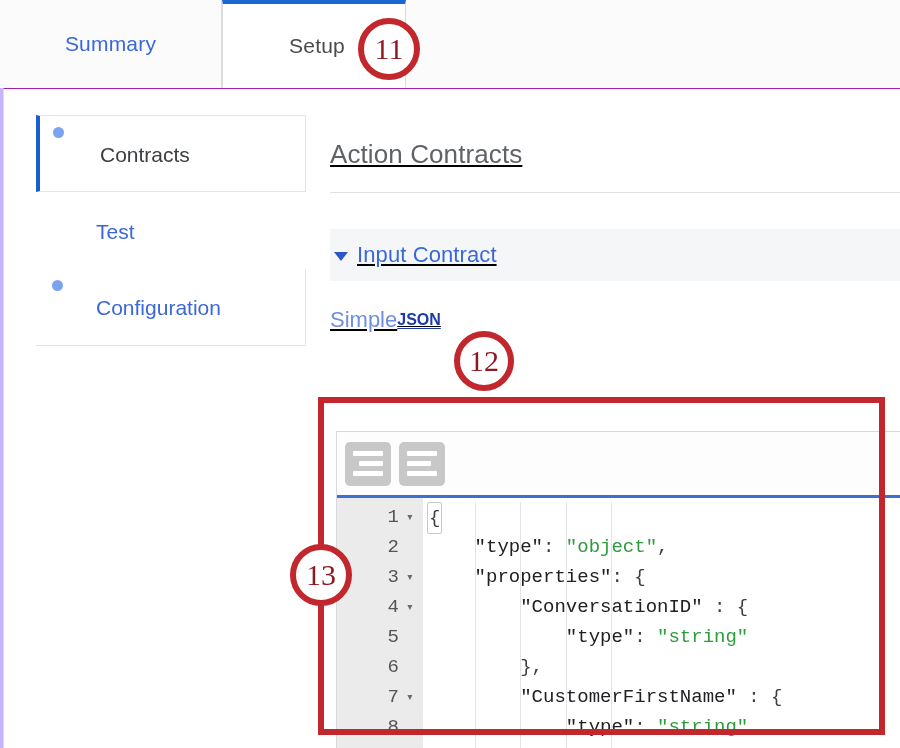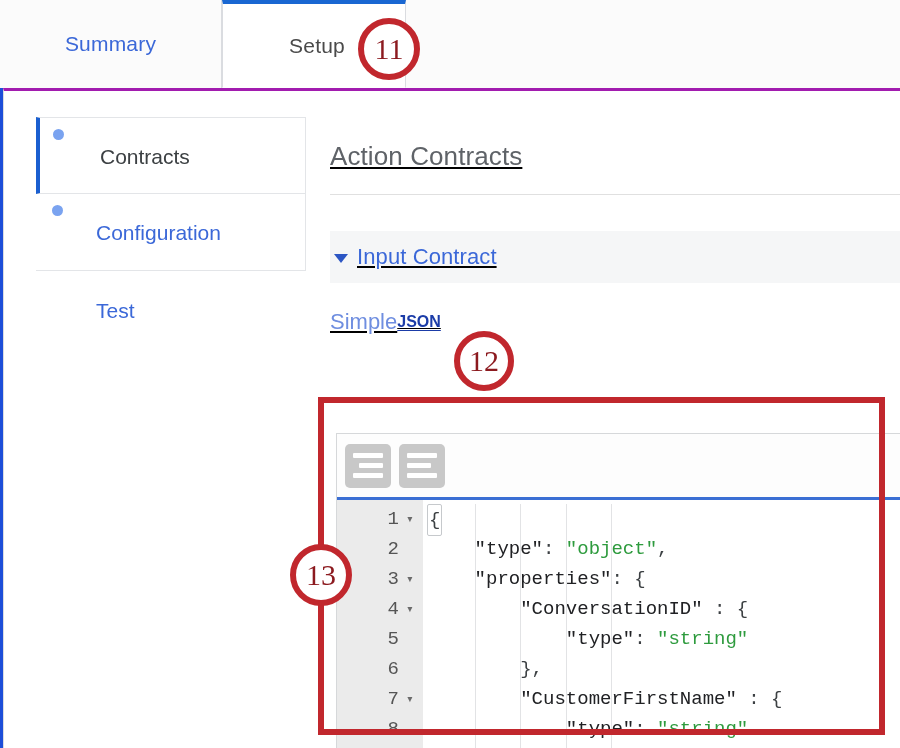--- a/index.html
+++ b/index.html
@@ -7,21 +7,21 @@
   html, body {
     margin: 0; padding: 0;
     width: 900px; height: 748px;
     background: #ffffff;
     font-family: "Liberation Sans", sans-serif;
     overflow: hidden;
   }
   #root {
     position: relative;
     width: 900px; height: 748px;
-    background: #1d4ed8;
+    background: #c4b5fd;
   }
 
   
   .tabbar {
     position: absolute; left: 0; top: 0;
     width: 900px; height: 88px;
     background: #fbfbfb;
     border-bottom: 1px solid #dadce0;
   }
   .tab {
@@ -52,21 +52,21 @@
     width: 494px; height: 88px;
     background: #fbfbfb;
   }
 
   
   .panel {
     position: absolute; left: 3px; top: 88px;
     width: 897px; height: 660px;
     background: #ffffff;
     border-left: 1px solid #dadce0;
-    border-top: 3px solid #a21caf;
+    border-top: 1px solid #a21caf;
   }
 
   
   .sidebar {
     position: absolute; left: 32px; top: 26px;
     width: 270px;
   }
   .nav-item {
     position: relative;
     height: 77px;
@@ -288,26 +288,26 @@
     <div class="tab-rest"></div>
   </div>
 
   <div class="panel">
 
     <div class="sidebar">
       <div class="nav-item active">
         <span class="nav-dot"></span>
         <span class="nav-label">Contracts</span>
       </div>
+      <div class="nav-item link borderless">
+        <span class="nav-label">Test</span>
+      </div>
       <div class="nav-item link">
         <span class="nav-dot"></span>
         <span class="nav-label">Configuration</span>
-      </div>
-      <div class="nav-item link borderless">
-        <span class="nav-label">Test</span>
       </div>
     </div>
 
     <div class="main">
 
       <div class="page-title">Action Contracts</div>
       <div class="title-rule"></div>
 
       <div class="section-band">
         <span class="caret"></span>

